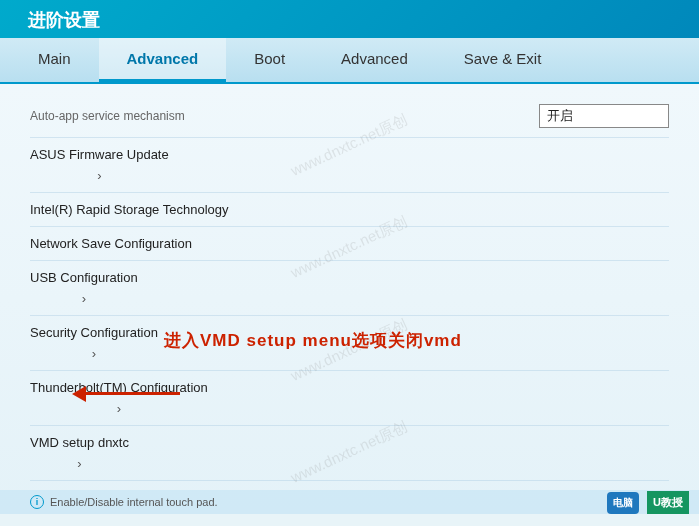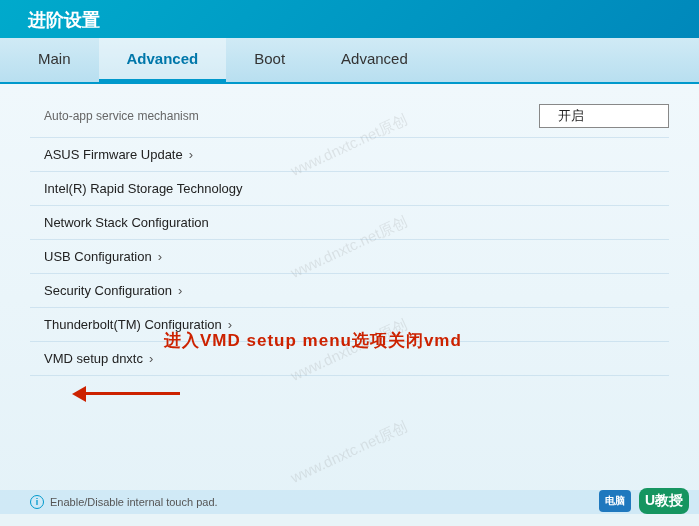--- a/index.html
+++ b/index.html
@@ -88,42 +88,42 @@
       font-size: 13px;
       color: #222;
     }
     .setting-row:first-child {
       padding-top: 4px;
     }
     .setting-label {
       color: #222;
       font-size: 13px;
       flex: 1;
-      margin-left: 14px;
     }
     .setting-label.dim {
       color: #666;
       font-size: 12px;
     }
     .setting-value-box {
       border: 1px solid #888;
       background: white;
-      padding: 2px 30px 2px 18px;
+      padding: 2px 30px 2px 7px;
       font-size: 13px;
       color: #222;
       min-width: 130px;
     }
     .setting-arrow {
       color: #555;
       font-size: 13px;
     }
     .setting-label-with-arrow {
       display: flex;
       align-items: center;
       gap: 6px;
+      flex-direction: column;
     }
 
     
     .annotation-overlay {
       position: absolute;
       top: 0; left: 0; right: 0; bottom: 0;
       pointer-events: none;
       z-index: 10;
     }
     .annotation-text {
@@ -170,23 +170,23 @@
       background: rgba(0,100,180,0.85);
       color: white;
       font-size: 10px;
       padding: 4px 6px;
       border-radius: 4px;
       font-weight: bold;
     }
     .logo-green {
       background: rgba(0,140,80,0.9);
       color: white;
-      font-size: 14px;
+      font-size: 11px;
       padding: 4px 6px;
-      border-radius: 8px;
+      border-radius: 0;
       font-weight: bold;
     }
 
     
     .info-row {
       position: absolute;
       bottom: 0;
       left: 0;
       right: 0;
       background: rgba(200,230,245,0.7);
@@ -225,20 +225,23 @@
   </div>
   <div class="nav-tab active">
     <span>Advanced</span>
   </div>
   <div class="nav-tab">
     <span>Boot</span>
   </div>
   <div class="nav-tab">
     <span>Advanced</span>
   </div>
+  <div class="nav-tab">
+    <span>Save &amp; Exit</span>
+  </div>
 </div>
 
 <div class="main-content">
 
   <div class="watermark">
     <span class="watermark-text">www.dnxtc.net原创</span>
     <span class="watermark-text">www.dnxtc.net原创</span>
     <span class="watermark-text">www.dnxtc.net原创</span>
     <span class="watermark-text">www.dnxtc.net原创</span>
   </div>
@@ -257,21 +260,21 @@
         <span class="setting-label">ASUS Firmware Update</span>
         <span class="setting-arrow">›</span>
       </div>
     </div>
 
     <div class="setting-row">
       <span class="setting-label">Intel(R) Rapid Storage Technology</span>
     </div>
 
     <div class="setting-row">
-      <span class="setting-label">Network Stack Configuration</span>
+      <span class="setting-label">Network Save Configuration</span>
     </div>
 
     <div class="setting-row">
       <div class="setting-label-with-arrow">
         <span class="setting-label">USB Configuration</span>
         <span class="setting-arrow">›</span>
       </div>
     </div>
 
     <div class="setting-row">

